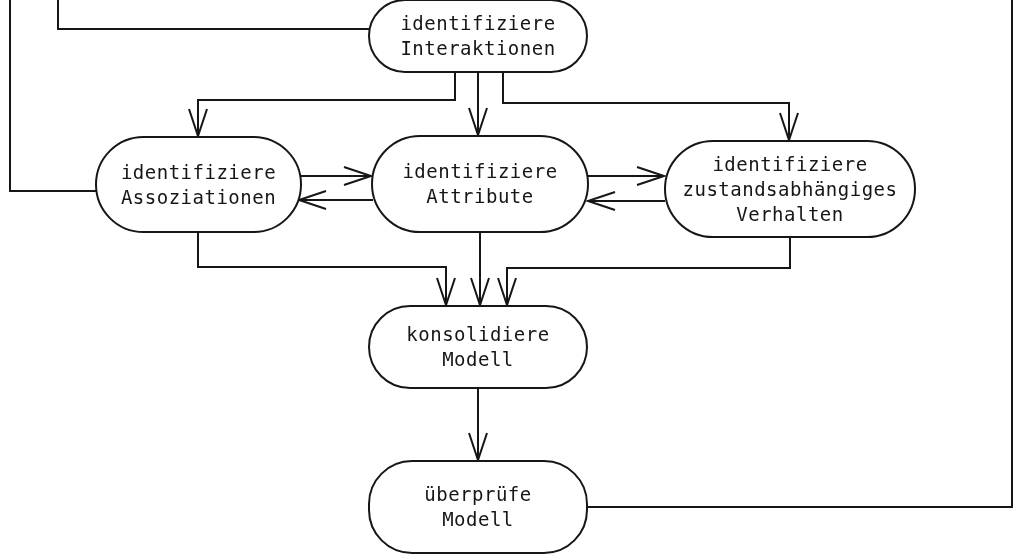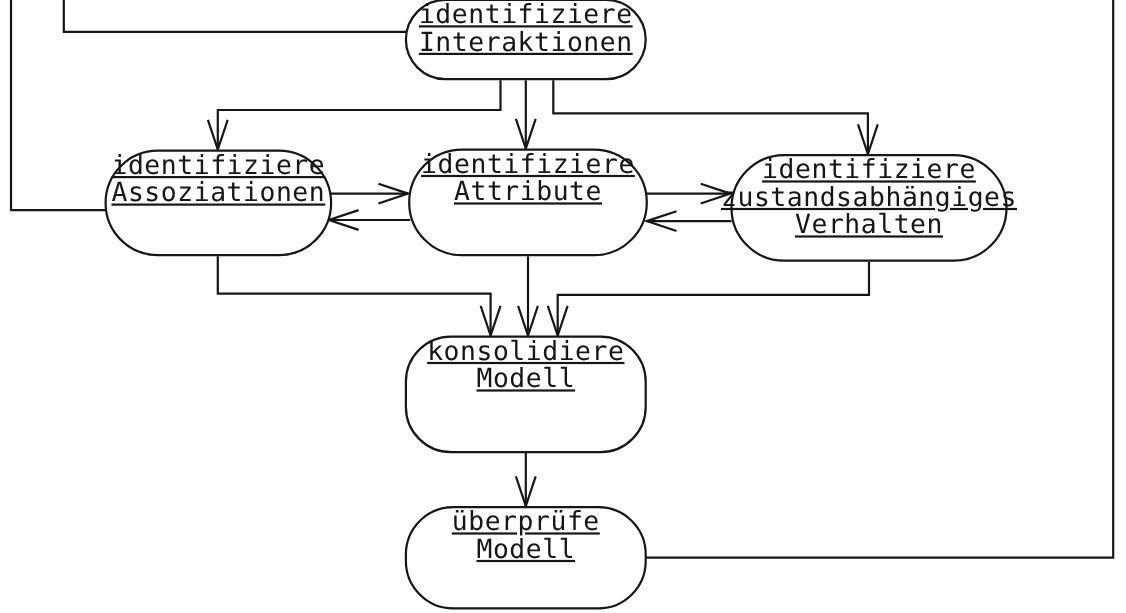--- a/index.html
+++ b/index.html
@@ -6,30 +6,30 @@
   html,body { margin:0; padding:0; background:var(--bg); }
   .canvas {
     position:relative; width:1024px; height:557px; overflow:hidden;
     background:var(--bg);
     font-family:"DejaVu Sans Mono","Liberation Mono",monospace;
   }
   .connectors { position:absolute; left:0; top:0; width:1024px; height:557px; }
   .node {
     position:absolute; box-sizing:border-box;
     background:var(--fill); border:2px solid var(--line);
-    display:flex; align-items:flex-start; justify-content:center;
+    display:flex; align-items:center; justify-content:center;
     text-align:center; color:var(--text);
-    font-size:24px; line-height:25px; font-weight:500;text-decoration:underline;
+    font-size:19px; line-height:25px; font-weight:500;
   }
   .node span { white-space:pre-line; letter-spacing:0.5px; }
   .n-interaktionen { left:368px; top:-1px;  width:220px; height:74px;  border-radius:37px; }
   .n-assoziationen { left:95px;  top:136px; width:207px; height:97px;  border-radius:49px; }
   .n-attribute     { left:371px; top:135px; width:218px; height:98px;  border-radius:49px; }
   .n-verhalten     { left:664px; top:140px; width:252px; height:98px;  border-radius:49px; }
-  .n-konsolidiere  { left:368px; top:305px; width:220px; height:107px;  border-radius:42px; }
+  .n-konsolidiere  { left:368px; top:305px; width:220px; height:84px;  border-radius:42px; }
   .n-ueberpruefe   { left:368px; top:460px; width:220px; height:94px;  border-radius:44px; }
 </style>
 </head>
 <body>
 
 <div class="canvas">
   <svg class="connectors" viewBox="0 0 1024 557" xmlns="http://www.w3.org/2000/svg">
       <polyline points="10,0 10,191 96,191" fill="none" stroke="#161616" stroke-width="2"></polyline>
       <polyline points="58,0 58,29 370,29" fill="none" stroke="#161616" stroke-width="2"></polyline>
       <polyline points="455,73 455,100 198,100 198,136" fill="none" stroke="#161616" stroke-width="2"></polyline>

